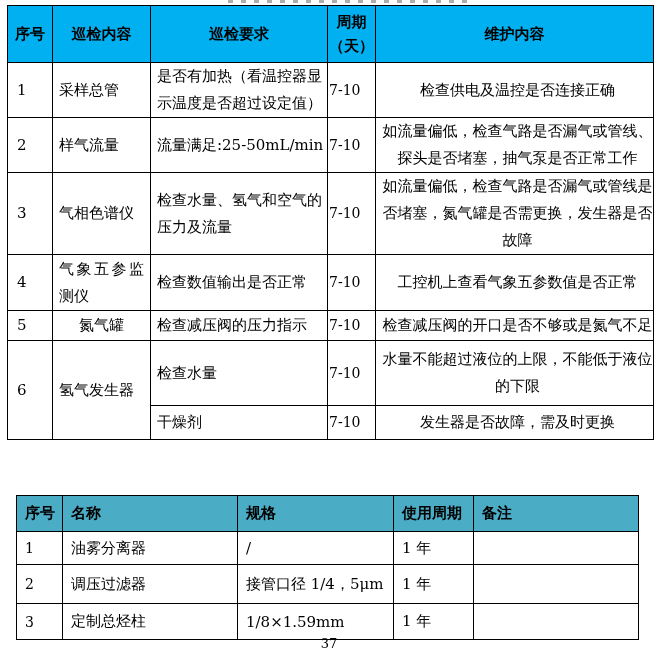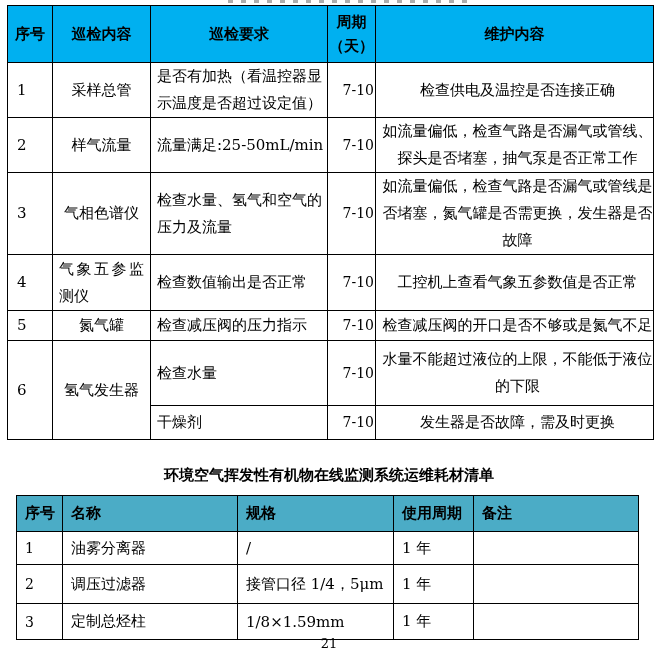--- a/index.html
+++ b/index.html
@@ -30,25 +30,25 @@
     vertical-align:middle;
     overflow:hidden;
     word-break:break-all;
   }
   .t1 th{
     background:#00B0F0;
     font-family:"DejaVu Sans","Liberation Sans",sans-serif;
     font-weight:bold;text-align:center;line-height:24px;
   }
   .t1 .c-no{text-align:left;padding-left:9px;}
-  .t1 .c-content{text-align:center;padding:0 6px;}
+  .t1 .c-content{text-align:left;padding:0 6px;}
   .t1 .c-content.left{text-align:center;}
   .t1 .c-content.justify{text-align:justify;text-align-last:left;margin-top:36px;}
   .t1 .c-req{text-align:left;padding:0 2px 0 6px;border-radius:17px;}
-  .t1 .c-period{text-align:right;font-size:14px;}
+  .t1 .c-period{text-align:left;font-size:14px;}
   .t1 .c-maint{text-align:center;padding:0 0 0 6px;}
 
   
   .t2-title{
     position:absolute;left:0;top:466px;width:658px;
     text-align:center;
     font-family:"DejaVu Sans","Liberation Sans",sans-serif;
     font-weight:bold;font-size:15px;
   }
 
@@ -150,21 +150,20 @@
       <td class="c-maint">水量不能超过液位的上限，不能低于液位的下限</td>
     </tr>
     <tr style="height:34px">
       <td class="c-req">干燥剂</td>
       <td class="c-period">7-10</td>
       <td class="c-maint">发生器是否故障，需及时更换</td>
     </tr>
   </tbody>
     </table>
 
-  <div class="t2-title">环境空气挥发性有机物在线监测系统运维耗材清单</div>
 
   <table class="t2">
     <colgroup>
       <col style="width:46px">
         <col style="width:175px">
         <col style="width:156px">
       <col style="width:80px">
         <col style="width:165px">
     </colgroup>
     <tbody>
@@ -192,15 +191,15 @@
     <tr style="height:36px">
       <td class="c-no">3</td>
       <td>定制总烃柱</td>
       <td>1/8×1.59mm</td>
       <td>1 年</td>
       <td></td>
     </tr>
   </tbody>
     </table>
 
-  <div class="footer">21</div>
+  <div class="footer">37</div>
 
 </div>
 
 </body></html>

